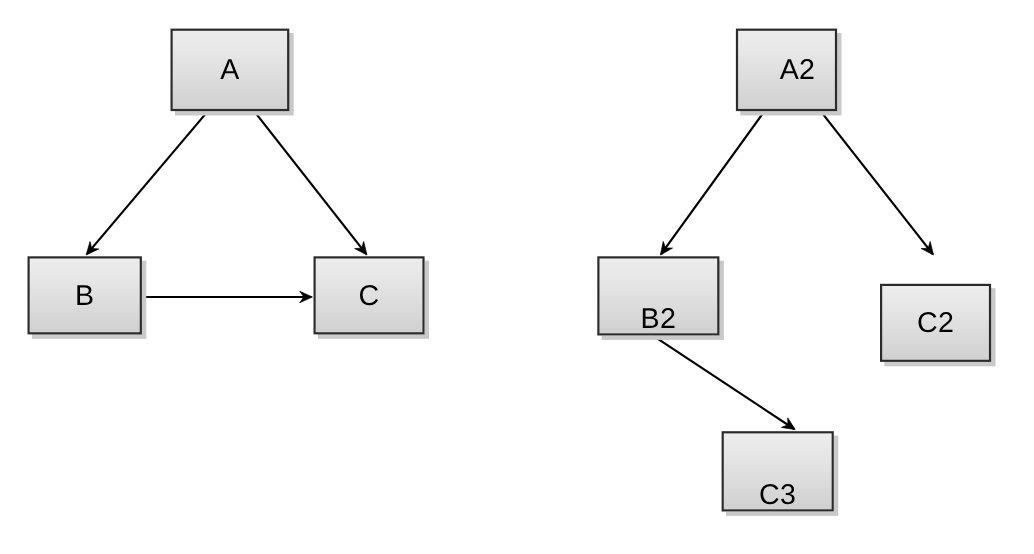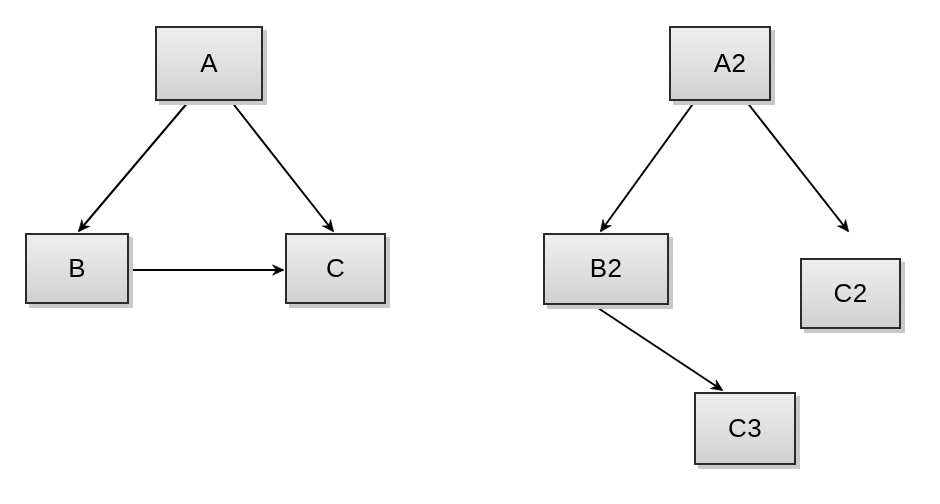--- a/index.html
+++ b/index.html
@@ -71,27 +71,27 @@
   <div id="nodes-group">
       <div class="node" style="left: 155px; top: 26px; width: 108px; height: 75px;">
         <span class="node-label">A</span>
       </div>
       <div class="node" style="left: 25px; top: 233px; width: 104px; height: 71px;">
         <span class="node-label">B</span>
       </div>
       <div class="node" style="left: 285px; top: 233px; width: 101px; height: 71px;">
         <span class="node-label">C</span>
       </div>
-      <div class="node" style="left: 669px; top: 26px; width: 102px; height: 75px; padding-left: 20px;">
+      <div class="node" style="left: 669px; top: 26px; width: 92px; height: 75px; padding-left: 20px;">
         <span class="node-label">A2</span>
       </div>
-      <div class="node" style="left: 543px; top: 233px; width: 126px; height: 72px;">
+      <div class="node" style="left: 543px; top: 233px; width: 111px; height: 72px; align-items: flex-end;">
         <span class="node-label">B2</span>
       </div>
       <div class="node" style="left: 800px; top: 233px; width: 101px; height: 71px; margin-top: 25px;">
         <span class="node-label">C2</span>
       </div>
-      <div class="node" style="left: 694px; top: 392px; width: 102px; height: 73px;">
+      <div class="node" style="left: 656px; top: 392px; width: 102px; height: 73px; align-items: flex-end;">
         <span class="node-label">C3</span>
       </div>
     </div>
 
 </div>
 
 </body></html>

